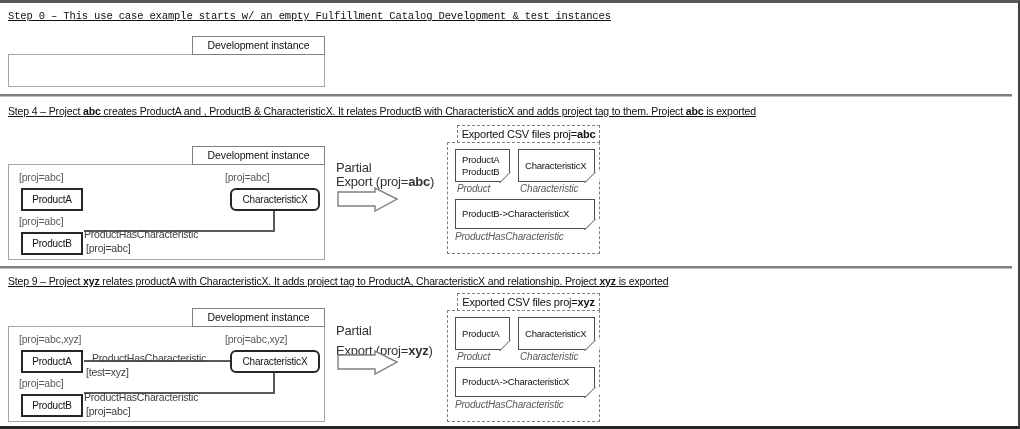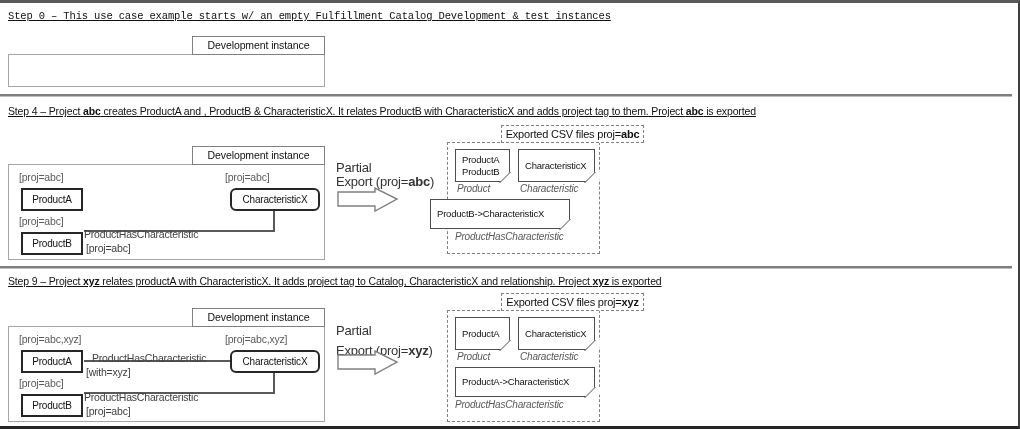--- a/index.html
+++ b/index.html
@@ -103,21 +103,21 @@
   .arrow{position:absolute;}
 
   
   .csv-tab{
     position:absolute;
     box-sizing:border-box;
     border:1px dashed #808080;
     background:#fff;
     font-size:11px;line-height:16px;
     text-align:center;color:#111;
-    z-index:3;letter-spacing:-0.2px;margin-left:44px;
+    z-index:3;letter-spacing:-0.2px;
   }
   .csv-tab b{font-weight:bold;}
   .csv-body{
     position:absolute;
     box-sizing:border-box;
     border:1px dashed #808080;
     background:#fff;z-index:1;
   }
   .doc{
     position:absolute;
@@ -218,35 +218,35 @@
 
     <div class="doc" style="left:518px;top:146px;width:77px;height:33px;">
       <div class="sheet"></div>
       <div class="lines">
         <span>CharacteristicX</span>
       </div>
       <div class="fold"></div>
     </div>
     <div class="doc-cap" style="left:520px;top:180px;">Characteristic</div>
 
-    <div class="doc" style="left:430px;top:196px;width:140px;height:30px;">
+    <div class="doc" style="left:455px;top:196px;width:140px;height:30px;">
       <div class="sheet"></div>
       <div class="lines">
         <span>ProductB-&gt;CharacteristicX</span>
       </div>
       <div class="fold"></div>
     </div>
     <div class="doc-cap" style="left:455px;top:228px;">ProductHasCharacteristic</div>
   </div>
 
   <div class="sect-rule" style="top:263px;"></div>
 
   <div class="section">
     <div class="step-title" style="left:8px;top:272px;">
-      <span>Step 9 – Project </span><b>xyz</b><span> relates productA with CharacteristicX. It adds project tag to Catalog, CharacteristicX and relationship. Project </span><b>xyz</b><span> is exported</span>
+      <span>Step 9 – Project </span><b>xyz</b><span> relates productA with CharacteristicX. It adds project tag to ProductA, CharacteristicX and relationship. Project </span><b>xyz</b><span> is exported</span>
     </div>
 
     <div class="inst">
       <div class="inst-tab" style="left:192px;top:305px;width:133px;height:19px;">Development instance</div>
       <div class="inst-body" style="left:8px;top:323px;width:317px;height:96px;"></div>
     </div>
 
     <div class="conn h" style="left:84px;top:357px;width:147px;"></div>
     <div class="conn h" style="left:84px;top:389px;width:191px;"></div>
     <div class="conn v" style="left:273px;top:369px;height:22px;"></div>
@@ -254,21 +254,21 @@
     <div class="tag" style="left:19px;top:330px;">[proj=abc,xyz]</div>
     <div class="ent" style="left:21px;top:347px;width:62px;height:23px;">ProductA</div>
 
     <div class="tag" style="left:19px;top:374px;">[proj=abc]</div>
     <div class="ent" style="left:21px;top:391px;width:62px;height:23px;">ProductB</div>
 
     <div class="tag" style="left:225px;top:330px;">[proj=abc,xyz]</div>
     <div class="ent rounded" style="left:230px;top:347px;width:90px;height:23px;">CharacteristicX</div>
 
     <div class="rel-label" style="left:92px;top:349px;">ProductHasCharacteristic</div>
-    <div class="rel-label" style="left:86px;top:363px;">[with=xyz]</div>
+    <div class="rel-label" style="left:86px;top:363px;">[test=xyz]</div>
 
     <div class="rel-label" style="left:84px;top:388px;">ProductHasCharacteristic</div>
     <div class="rel-label" style="left:86px;top:402px;">[proj=abc]</div>
 
     <div class="exp-text" style="left:336px;top:321px;">Partial</div>
     <div class="exp-text" style="left:336px;top:341px;"><span>Export (proj=</span><b>xyz</b><span>)</span></div>
     <svg class="arrow" style="left:337px;top:347px;" width="62" height="26" viewBox="0 0 62 26">
       <polygon points="1,5 38,5 38,1 60,12 38,24 38,19 1,19" fill="#ffffff" stroke="#808080" stroke-width="1.4" stroke-linejoin="miter"></polygon>
     </svg>
 

